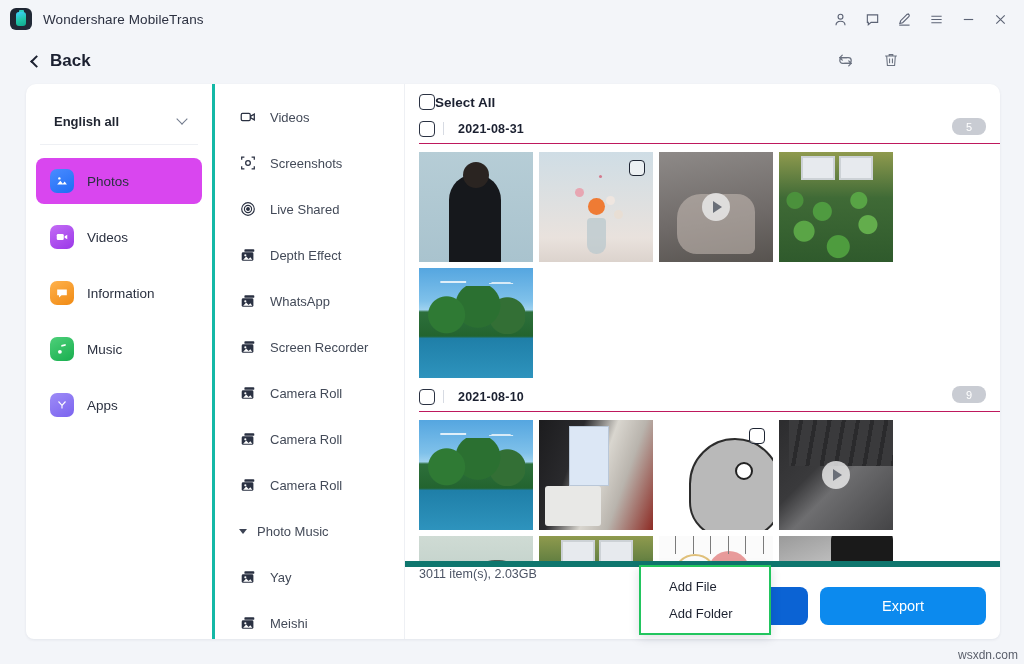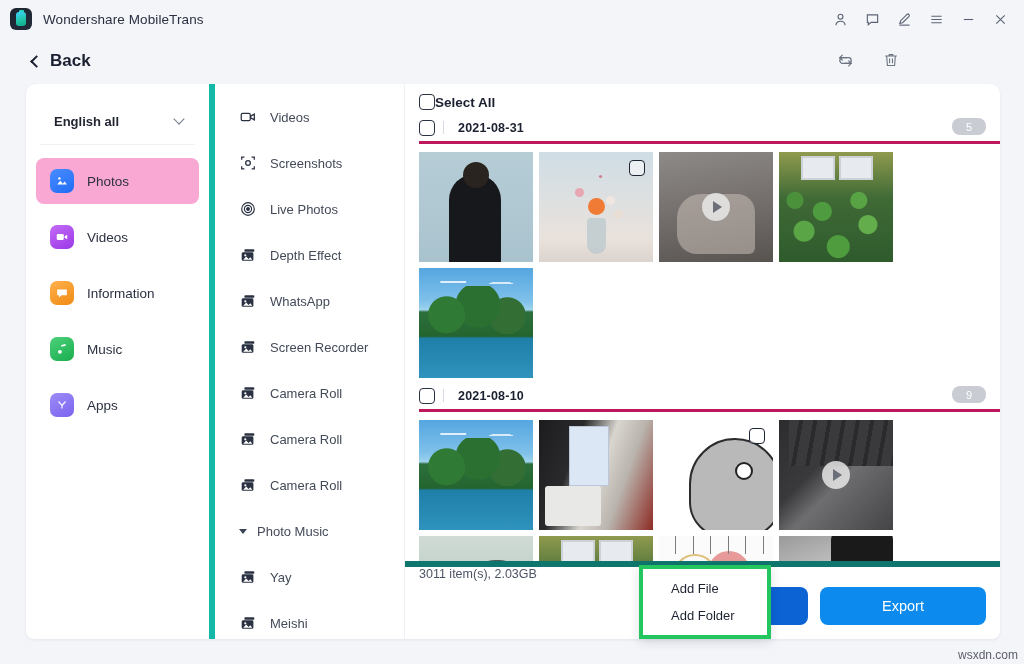--- a/index.html
+++ b/index.html
@@ -67,40 +67,40 @@
   
   .card {
     position: absolute; left: 26px; top: 84px; width: 974px; height: 555px;
     background: #fff; border-radius: 10px 10px 8px 8px;
     box-shadow: 0 1px 3px rgba(20,30,60,.07);
     display: flex; overflow: hidden;
   }
 
   
   .sidebar {
-    width: 189px; flex: none; border-right: 6px solid #14b8a6;
+    width: 189px; flex: none; border-right: 3px solid #14b8a6;
     display: flex; flex-direction: column; padding-top: 12px;
   }
   .lang-select {
     margin: 8px 14px 0 14px; height: 34px; display: flex; align-items: center;
     justify-content: space-between; padding: 0 12px 0 14px;
     font-size: 13px; color: #1f2430; font-weight: bold;
   }
   .chev-down {
     width: 8px; height: 8px; border-right: 1.6px solid #717a8c; border-bottom: 1.6px solid #717a8c;
     transform: rotate(45deg); margin-top: -4px;
   }
   .lang-sep { height: 1px; background: #eef0f4; margin: 6px 14px 8px 14px; }
 
   .nav-item {
     height: 46px; margin: 5px 10px; border-radius: 8px;
     display: flex; align-items: center; gap: 13px; padding-left: 14px;
     font-size: 13.5px; color: #2b3140;
   }
-  .nav-item.active { background: #f9a8d4; }
+  .nav-item.active { background: #d946ef; }
   .nav-ic {
     width: 24px; height: 24px; border-radius: 7px; flex: none;
     display: flex; align-items: center; justify-content: center;
     color: #fff; font-size: 12px;
   }
   .ic-photos { background: linear-gradient(150deg,#4a8cff,#1f6df5); }
   .ic-videos { background: linear-gradient(150deg,#c46cf5,#9a38e8); }
   .ic-info   { background: linear-gradient(150deg,#ffb24d,#f08a13); }
   .ic-music  { background: linear-gradient(150deg,#4ed07a,#18ae4e); }
   .ic-apps   { background: linear-gradient(150deg,#9e8cf7,#7b63ef); }
@@ -132,21 +132,21 @@
     height: 30px; display: flex; align-items: center; padding-top: 6px;
   }
   .cb {
     width: 16px; height: 16px; border: 1.5px solid #2a3142; border-radius: 4px;
     background: #fff; flex: none;
   }
   .sel-all-label { font-size: 13.5px; font-weight: bold; color: #1b2030; }
 
   .date-row {
     height: 30px; display: flex; align-items: center; gap: 14px;
-    border-bottom: 3px solid #be185d; padding-right: 14px; position: relative;
+    border-bottom: 1px solid #be185d; padding-right: 14px; position: relative;
   }
   .date-divider { width: 1px; height: 13px; background: #d7dbe3; margin-left: -6px; }
   .date-label { font-size: 12.5px; font-weight: bold; color: #1b2030; letter-spacing: .2px; }
   .count-pill {
     position: absolute; right: 14px; top: 4px;
     min-width: 34px; height: 17px; border-radius: 8px; background: #c9ccd3;
     color: #fff; font-size: 11px; display: flex; align-items: center; justify-content: center;
   }
 
   .thumb-grid {
@@ -290,21 +290,21 @@
   .items-info { font-size: 12.5px; color: #4c5465; }
   .btn {
     width: 166px; height: 38px; border-radius: 8px; border: none;
     color: #fff; font-size: 14.5px; display: flex; align-items: center; justify-content: center;
   }
   .btn-import { position: absolute; right: 192px; top: 20px; background: #0b63d4; }
   .btn-export { position: absolute; right: 14px; top: 20px; background: #0c8aee; }
 
   .ctx-menu {
     position: absolute; left: 639px; top: 565px; width: 132px;
-    background: #fff; border: 4px solid #22c55e;
+    background: #fff; border: 2px solid #22c55e;
     box-shadow: 0 3px 10px rgba(20,30,60,.14);
     z-index: 40; padding: 6px 0;
   }
   .ctx-item {
     height: 27px; display: flex; align-items: center; padding-left: 28px;
     font-size: 13px; color: #1d2230;
   }
 
   .watermark {
     position: absolute; right: 6px; bottom: 2px;
@@ -454,21 +454,21 @@
         <span>Screenshots</span>
       </div>
       <div class="album-item">
         <span class="album-ic">
           <svg width="18" height="18" viewBox="0 0 20 20" fill="none" stroke="currentColor" stroke-width="1.3">
               <circle cx="10" cy="10" r="7"></circle>
               <circle cx="10" cy="10" r="4"></circle>
               <circle cx="10" cy="10" r="1.5" fill="currentColor"></circle>
             </svg>
         </span>
-        <span>Live Photos</span>
+        <span>Live Shared</span>
       </div>
       <div class="album-item">
         <span class="album-ic">
           <svg width="18" height="18" viewBox="0 0 20 20" fill="currentColor">
               <rect x="6" y="3.5" width="11" height="3" rx="1"></rect>
               <rect x="3" y="7" width="13" height="9.5" rx="1.6"></rect>
               <circle cx="7" cy="10.4" r="1.2" fill="#fff"></circle>
               <path d="M4.6 15.2l3.4-3.4 2.6 2.6 2-2 2.2 2.8z" fill="#fff"></path>
             </svg>
         </span>

